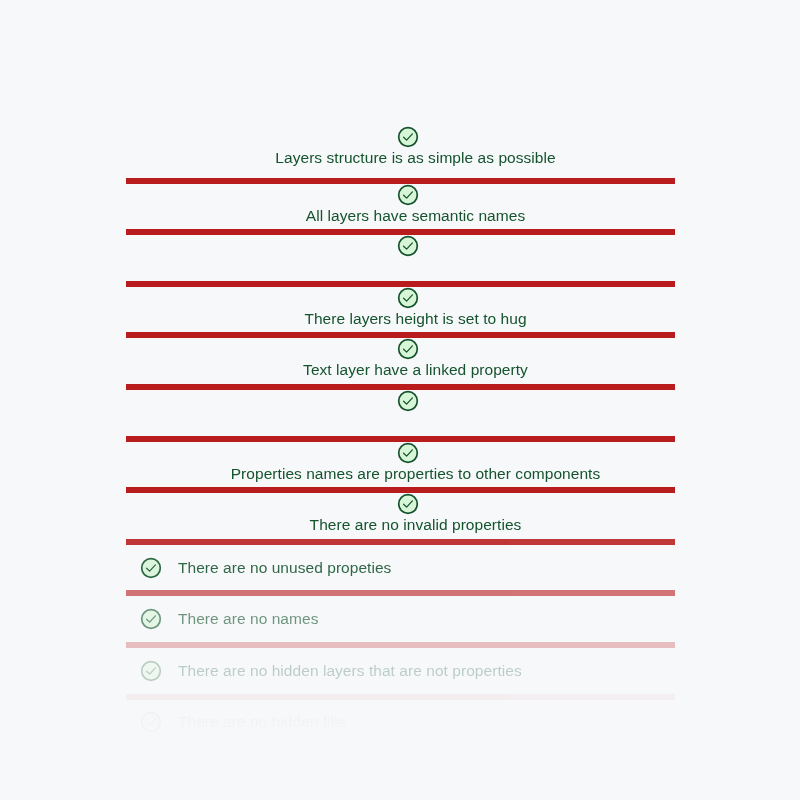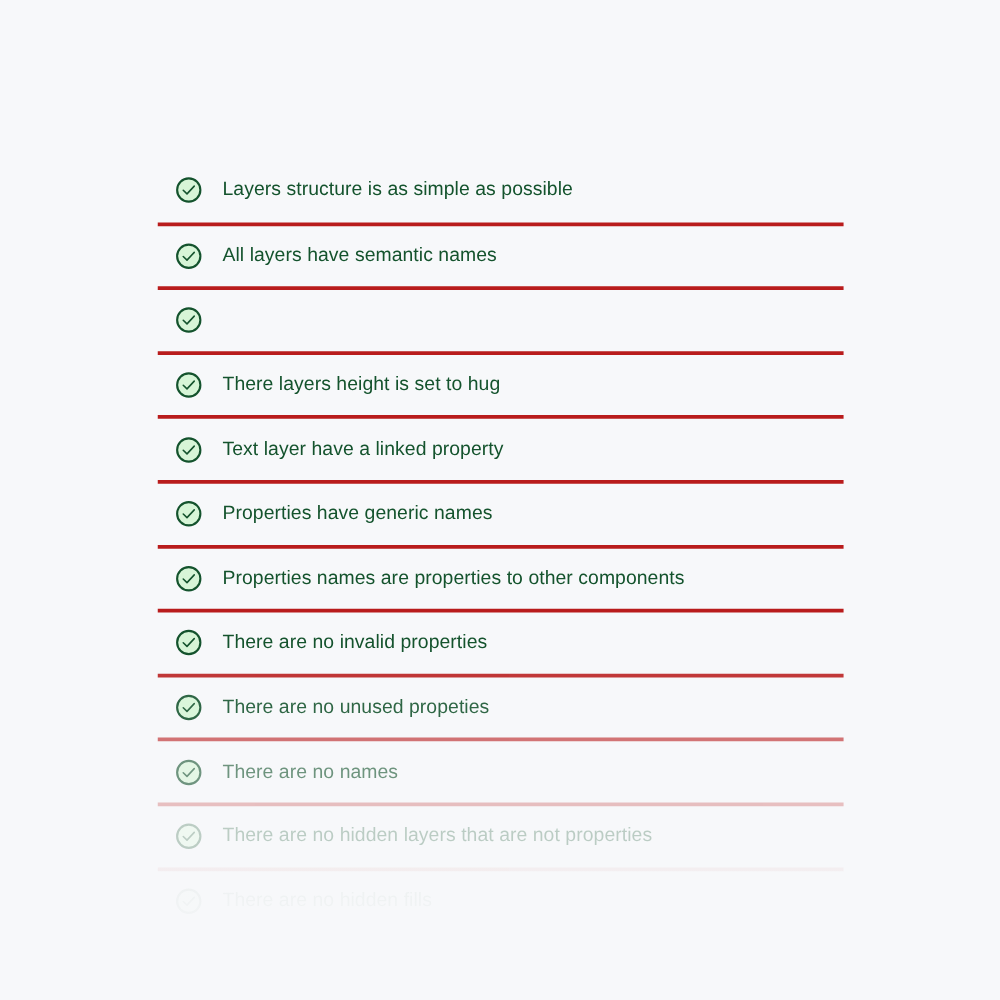--- a/index.html
+++ b/index.html
@@ -20,21 +20,21 @@
     top: 126px;
     width: 549px;
     overflow: hidden;
   }
 
   .checklist-row {
     display: flex;
     align-items: center;
     height: 51.6px;
     box-sizing: border-box;
-    border-top: 3px solid #b91c1c;
+    border-top: 6px solid #b91c1c;
     padding-left: 14px;
   }
   .checklist-row:first-child {
     border-top: none;
   }
 
   .check-icon {
     flex: 0 0 auto;
     width: 22px;
     height: 22px;
@@ -44,21 +44,21 @@
   .row-label {
     margin-left: 16px;
     font-size: 15.5px;
     line-height: 20px;
     color: #14532d;
     letter-spacing: 0.05px;
     white-space: nowrap;
   }
 
   
-  .op-100 { opacity: 1; }
+  .op-100 { opacity: 1; flex-direction: column; }
   .op-88  { opacity: 0.88; }
   .op-62  { opacity: 0.60; }
   .op-30  { opacity: 0.26; }
   .op-07  { opacity: 0.055; }
 
   #fade-mask {
     position: absolute;
     left: 0;
     right: 0;
     bottom: 0;
@@ -103,21 +103,20 @@
         <circle cx="11" cy="11" r="9.3" fill="#d7f5d7" stroke="#14532d" stroke-width="1.7"></circle>
         <path d="M6.6 11.2 L9.6 14.1 L15.4 7.9" fill="none" stroke="#14532d" stroke-width="1.25" stroke-linecap="round" stroke-linejoin="round"></path>
       </svg>
       <span class="row-label">Text layer have a linked property</span>
     </div>
     <div class="checklist-row op-100">
       <svg class="check-icon" viewBox="0 0 22 22">
         <circle cx="11" cy="11" r="9.3" fill="#d7f5d7" stroke="#14532d" stroke-width="1.7"></circle>
         <path d="M6.6 11.2 L9.6 14.1 L15.4 7.9" fill="none" stroke="#14532d" stroke-width="1.25" stroke-linecap="round" stroke-linejoin="round"></path>
       </svg>
-      <span class="row-label">Properties have generic names</span>
     </div>
     <div class="checklist-row op-100">
       <svg class="check-icon" viewBox="0 0 22 22">
         <circle cx="11" cy="11" r="9.3" fill="#d7f5d7" stroke="#14532d" stroke-width="1.7"></circle>
         <path d="M6.6 11.2 L9.6 14.1 L15.4 7.9" fill="none" stroke="#14532d" stroke-width="1.25" stroke-linecap="round" stroke-linejoin="round"></path>
       </svg>
       <span class="row-label">Properties names are properties to other components</span>
     </div>
     <div class="checklist-row op-100">
       <svg class="check-icon" viewBox="0 0 22 22">

